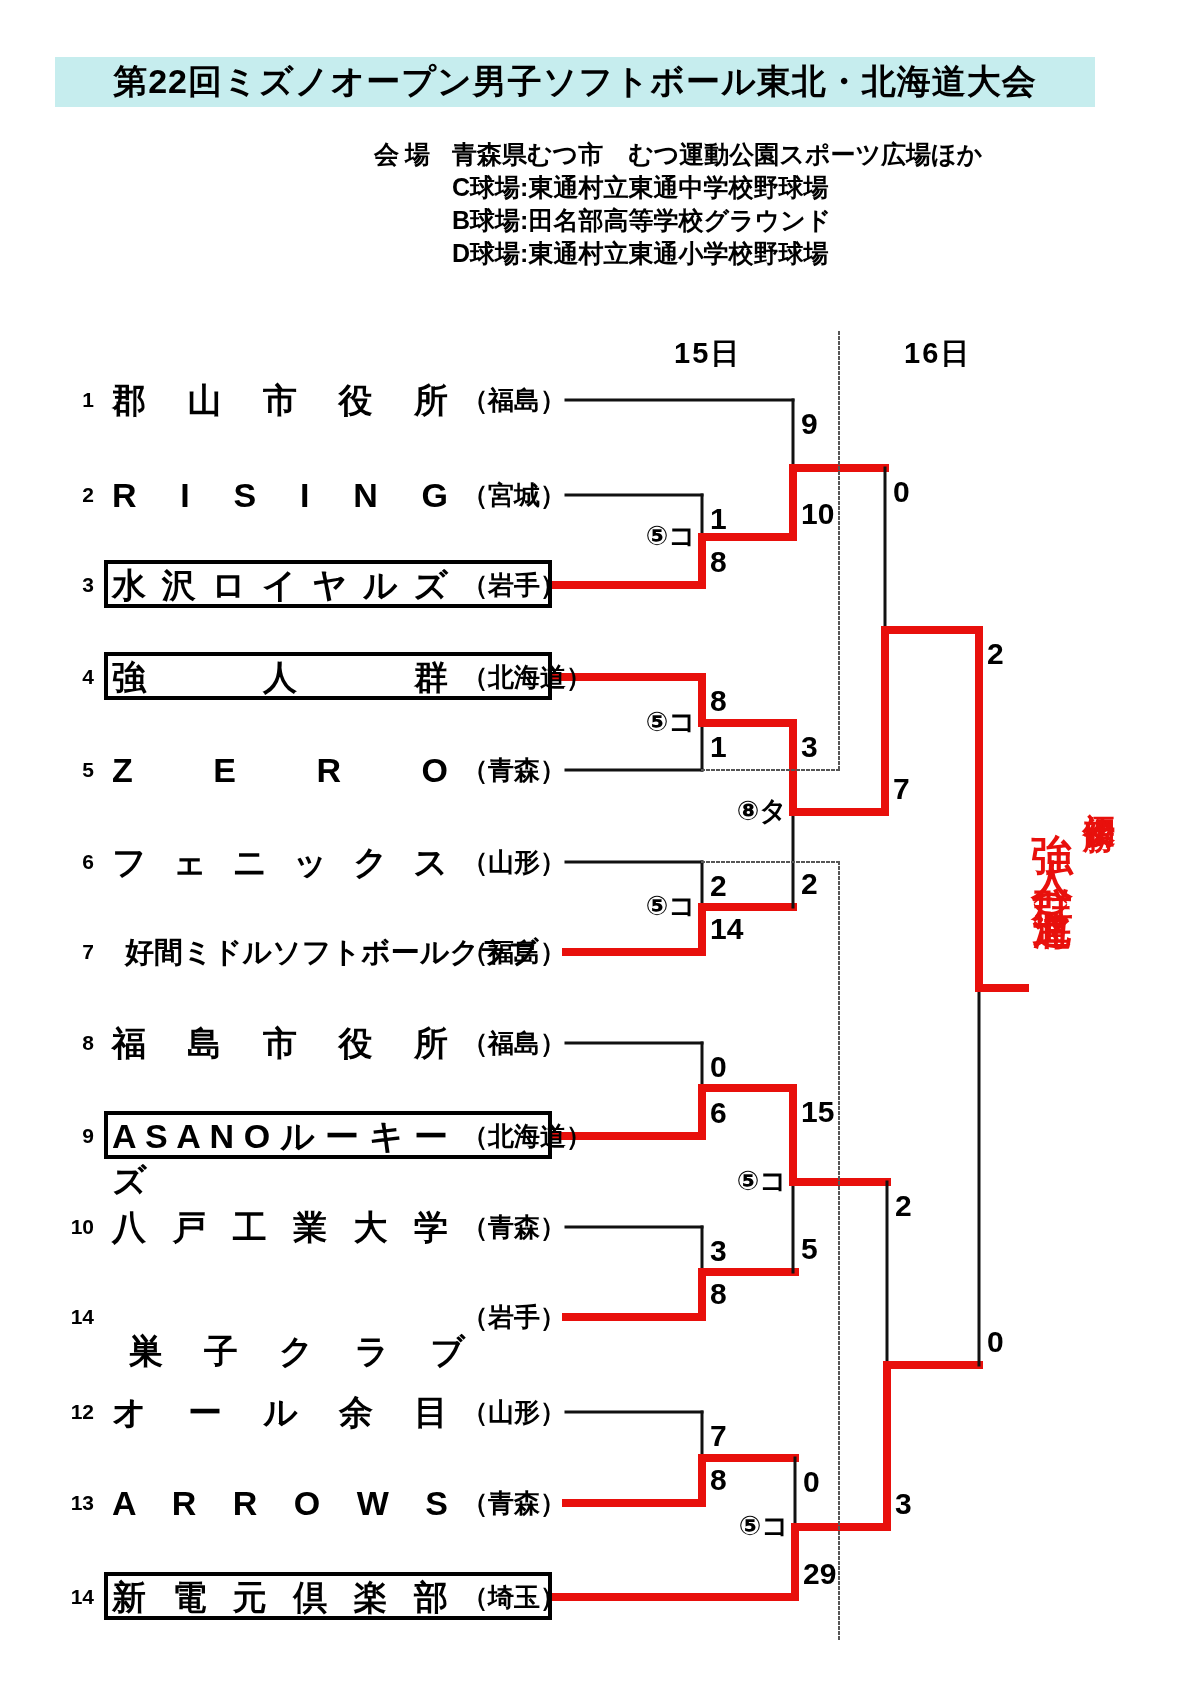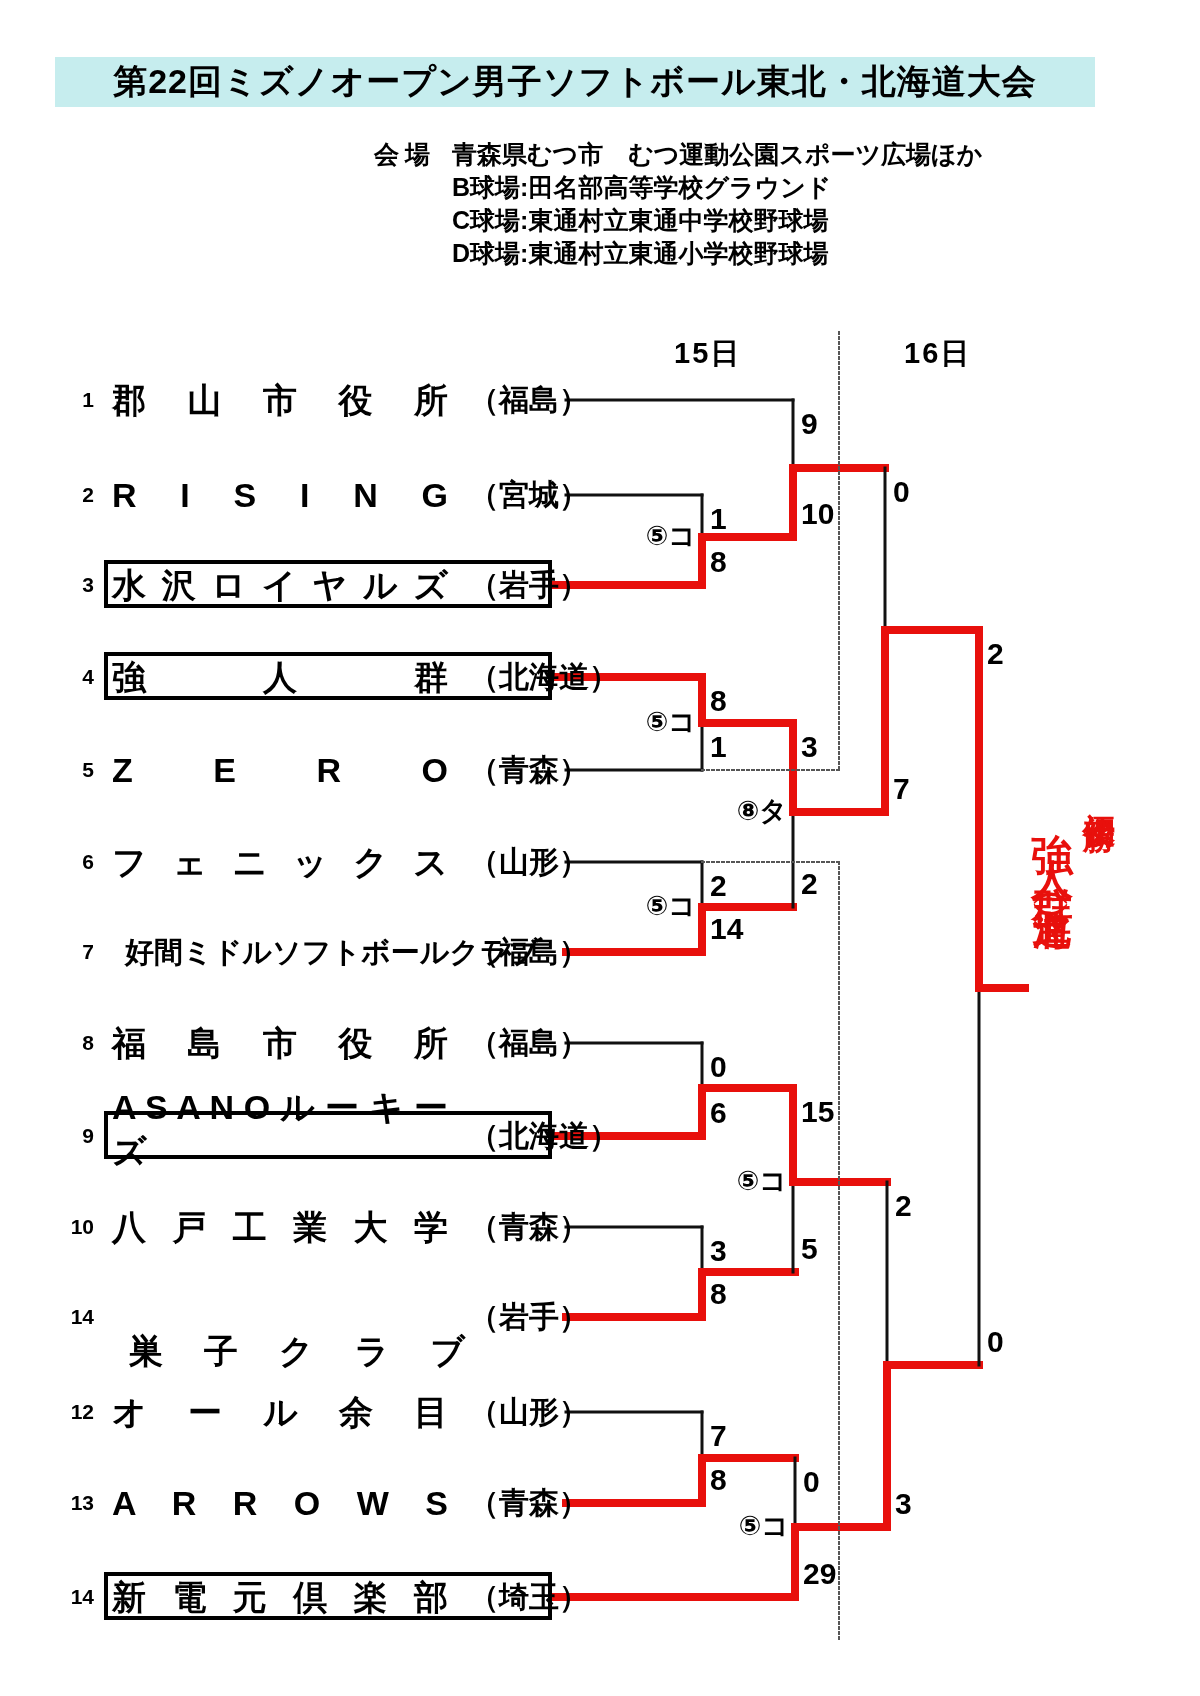--- a/index.html
+++ b/index.html
@@ -19,21 +19,21 @@
   #info{left:374px;top:138px;font-size:25px;line-height:33px;white-space:nowrap;}
   .info-row{display:flex;}
   .info-label{width:64px;margin-right:14px;letter-spacing:6px;}
   .info-field{padding-left:78px;}
   
   .day-header{font-size:29px;letter-spacing:2px;}
   
   .team-seed{font-size:21px;line-height:26px;width:34px;text-align:right;}
   .team-name{font-size:34px;line-height:44px;width:336px;text-align:justify;text-align-last:justify;white-space:normal;}
   .team-name.small{font-size:29px;line-height:38px;width:auto;text-align:left;text-align-last:left;white-space:nowrap;}
-  .team-pref{font-size:30px;line-height:34px;white-space:nowrap;margin-left:7px;}
+  .team-pref{font-size:26px;line-height:34px;white-space:nowrap;}
   .team-box{border:4px solid #000;box-sizing:border-box;background:transparent;}
   
   .score{font-size:30px;line-height:30px;white-space:nowrap;}
   .match-note{font-size:27px;line-height:30px;width:120px;text-align:right;white-space:nowrap;}
   
   .vtext{writing-mode:vertical-rl;text-orientation:upright;white-space:nowrap;}
   #champion-result{font-size:33px;letter-spacing:4px;}
   #champion-name-col{font-size:42px;}
   #champion-name{letter-spacing:27px;}
   #champion-suffix{font-size:38px;letter-spacing:0px;}
@@ -43,22 +43,22 @@
 <body>
 
 <div id="title-bar" class="abs" style="background: rgb(198, 237, 238);">第22回ミズノオープン男子ソフトボール東北・北海道大会</div>
 
 <div id="info" class="abs">
   <div class="info-row">
     <span class="info-label">会場</span>
     <span>青森県むつ市　むつ運動公園スポーツ広場ほか</span>
   </div>
   <div id="field-list">
+      <div class="info-field">C球場:東通村立東通中学校野球場</div>
       <div class="info-field">B球場:田名部高等学校グラウンド</div>
-      <div class="info-field">C球場:東通村立東通中学校野球場</div>
       <div class="info-field">D球場:東通村立東通小学校野球場</div>
     </div>
 </div>
 
 <svg id="bracket-svg" width="1200" height="1696" viewBox="0 0 1200 1696">
     <line x1="566" y1="400" x2="793" y2="400" stroke="#111111" stroke-width="3" stroke-linecap="square"></line>
     <line x1="566" y1="495" x2="702" y2="495" stroke="#111111" stroke-width="3" stroke-linecap="square"></line>
     <line x1="552" y1="585" x2="702" y2="585" stroke="#e8100c" stroke-width="8" stroke-linecap="square"></line>
     <line x1="552" y1="677" x2="702" y2="677" stroke="#e8100c" stroke-width="8" stroke-linecap="square"></line>
     <line x1="566" y1="770" x2="702" y2="770" stroke="#111111" stroke-width="3" stroke-linecap="square"></line>
@@ -129,21 +129,21 @@
     <div class="team-name abs" style="left: 112px; top: 840px;">フ ェ ニ ッ ク ス</div>
     <div class="team-pref abs" style="left: 462px; top: 845px;">（山形）</div>
     <div class="team-seed abs" style="left: 60px; top: 939px;">7</div>
     <div class="team-name small abs" style="left: 125px; top: 933px;">好間ミドルソフトボールクラブ</div>
     <div class="team-pref abs" style="left: 462px; top: 935px;">（福島）</div>
     <div class="team-seed abs" style="left: 60px; top: 1030px;">8</div>
     <div class="team-name abs" style="left: 112px; top: 1021px;">福 島 市 役 所</div>
     <div class="team-pref abs" style="left: 462px; top: 1026px;">（福島）</div>
     <div class="team-box abs" style="left: 104px; top: 1111px; width: 448px; height: 48px;"></div>
     <div class="team-seed abs" style="left: 60px; top: 1123px;">9</div>
-    <div class="team-name abs" style="left: 112px; top: 1085px;">A S A N O ル ー キ ー ズ</div>
+    <div class="team-name abs" style="left: 112px; top: 1114px;">A S A N O ル ー キ ー ズ</div>
     <div class="team-pref abs" style="left: 462px; top: 1119px;">（北海道）</div>
     <div class="team-seed abs" style="left: 60px; top: 1214px;">10</div>
     <div class="team-name abs" style="left: 112px; top: 1205px;">八 戸 工 業 大 学</div>
     <div class="team-pref abs" style="left: 462px; top: 1210px;">（青森）</div>
     <div class="team-seed abs" style="left: 60px; top: 1304px;">14</div>
     <div class="team-name abs" style="left: 112px; top: 1329px; margin-left: 17px;">巣 子 ク ラ ブ</div>
     <div class="team-pref abs" style="left: 462px; top: 1300px;">（岩手）</div>
     <div class="team-seed abs" style="left: 60px; top: 1399px;">12</div>
     <div class="team-name abs" style="left: 112px; top: 1390px;">オ ー ル 余 目</div>
     <div class="team-pref abs" style="left: 462px; top: 1395px;">（山形）</div>

